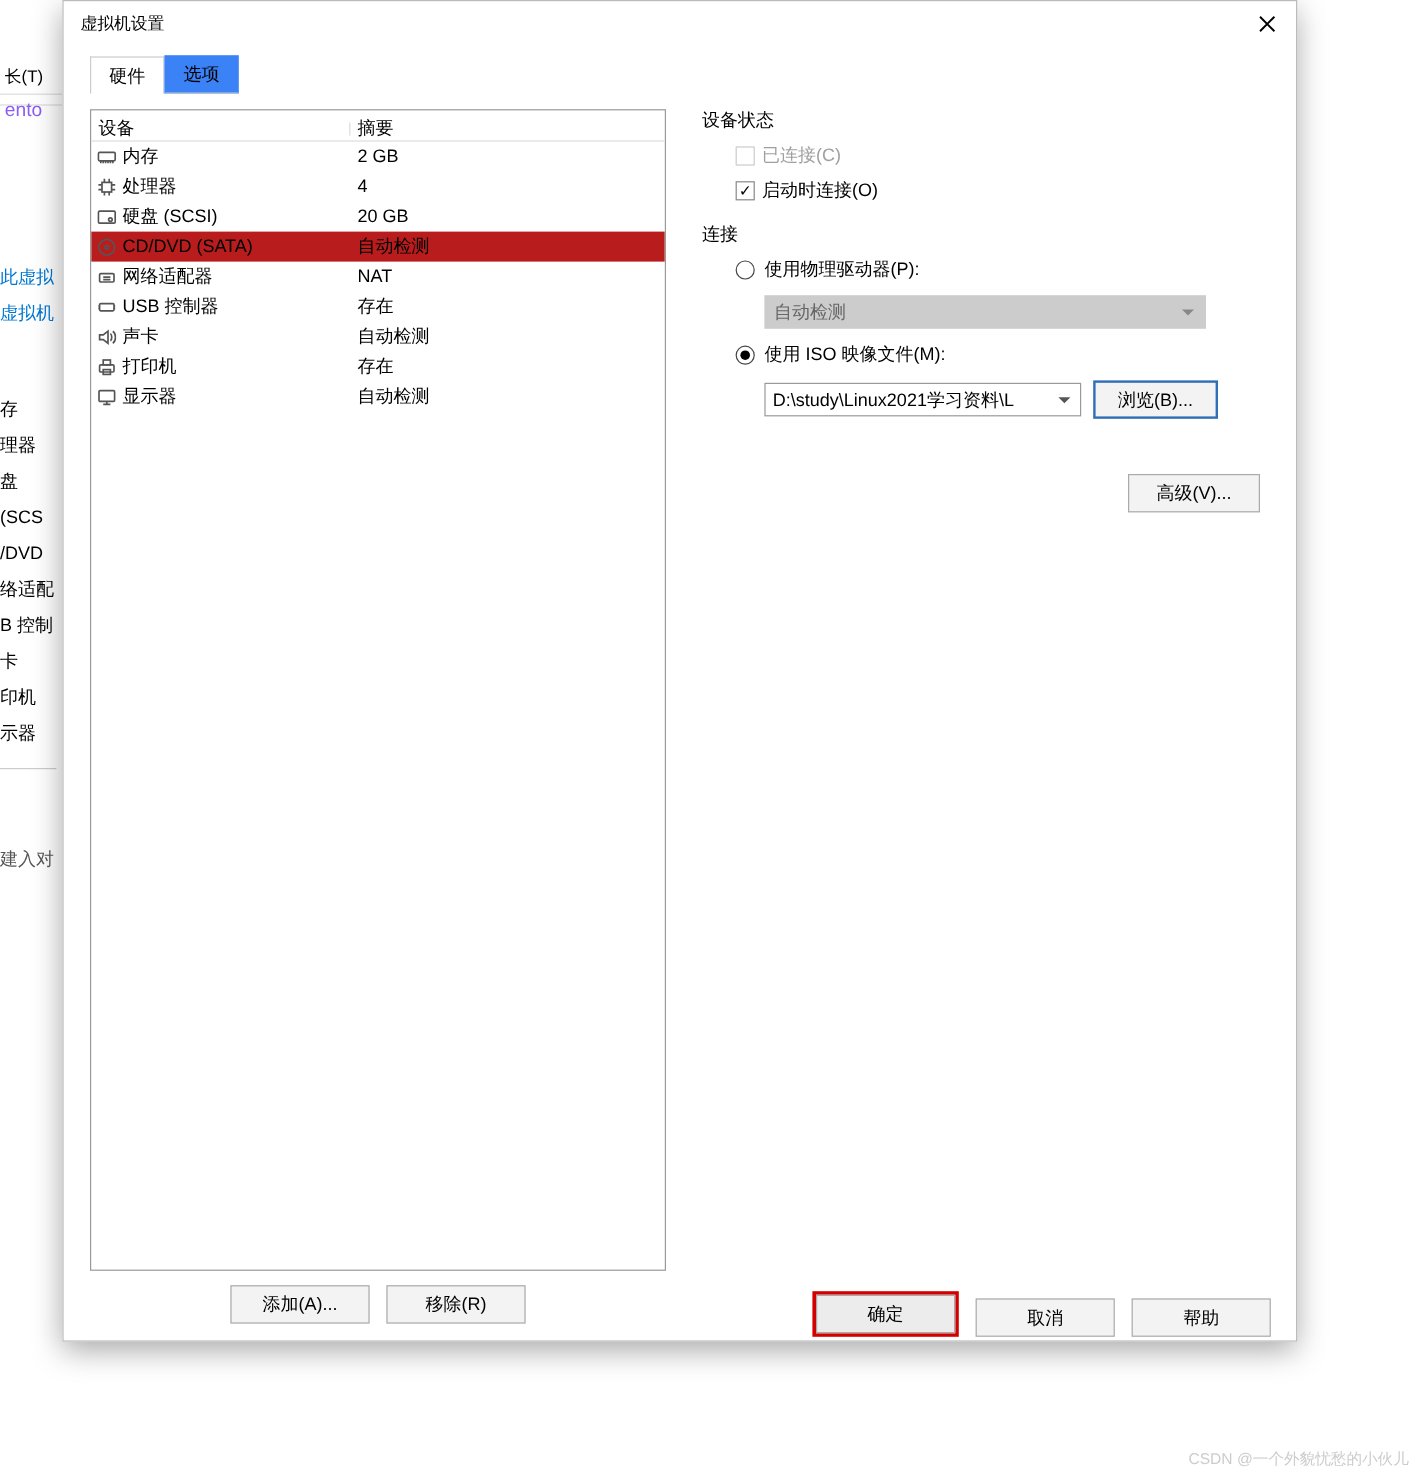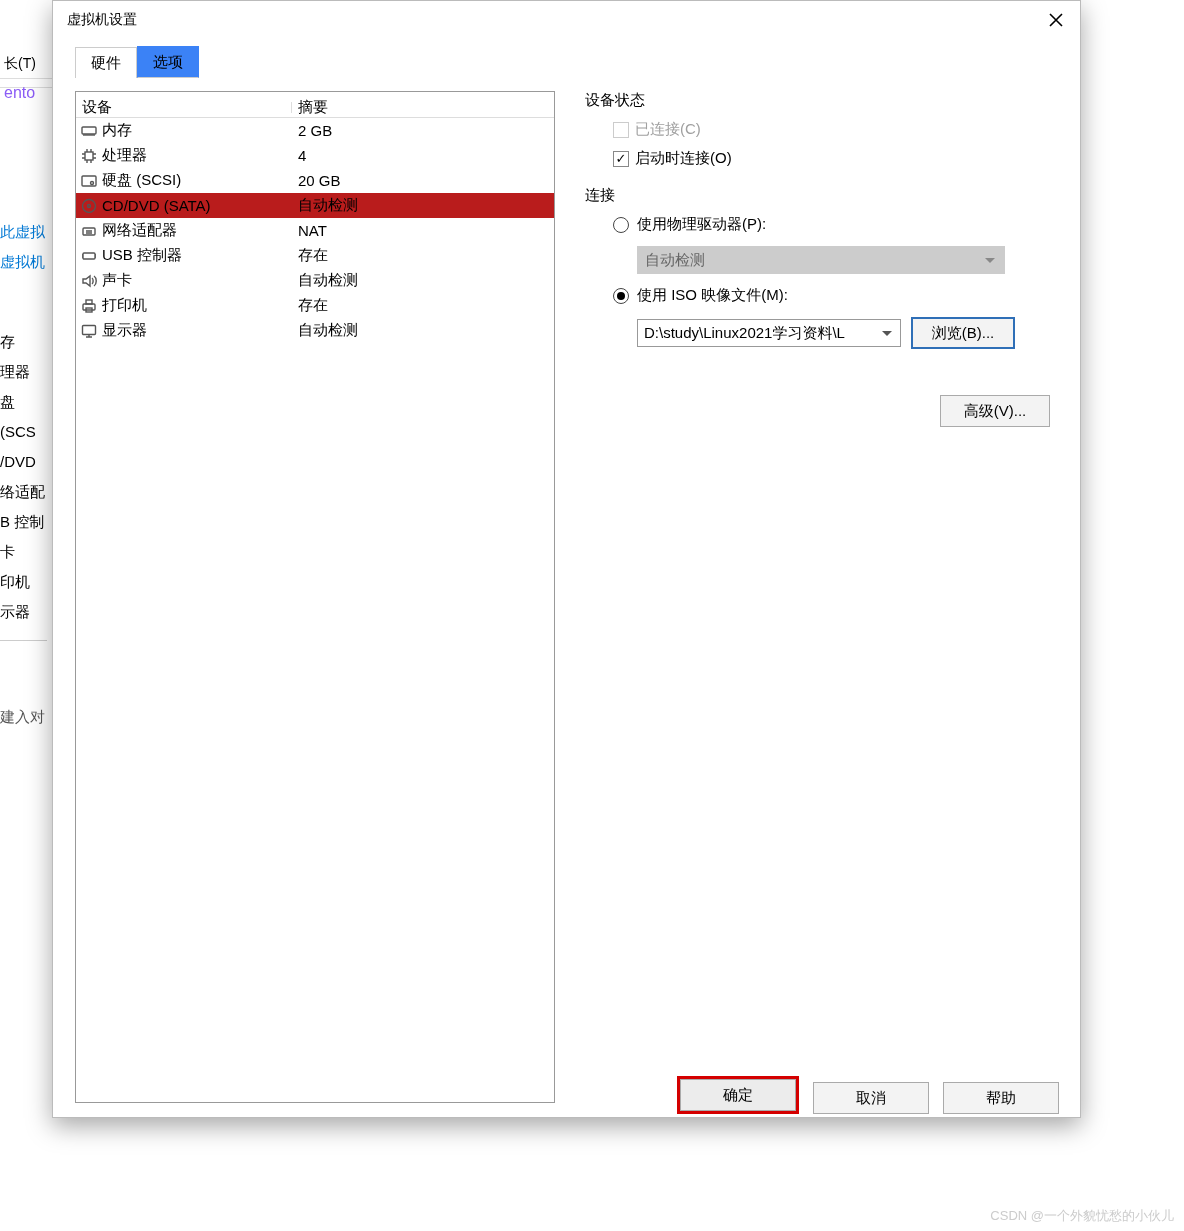--- a/index.html
+++ b/index.html
@@ -221,20 +221,24 @@
                       <rect x="1.5" y="2.5" width="13" height="9" rx="1"></rect>
                       <path d="M5 14h6M8 11.5v2.5"></path>
                     </svg>
                   </span>
                   <span>显示器</span>
                 </div>
                 <div class="c2">自动检测</div>
               </div>
             </div>
         </div>
+        <div class="btnrow">
+          <button class="btn">添加(A)...</button>
+          <button class="btn">移除(R)</button>
+        </div>
       </div>
       <div class="rightpane">
         <div class="fieldset">
           <div class="fs-title">设备状态</div>
           <div class="fs-body">
             <label class="check disabled">
               <span class="cbox disabled"></span>
               <span>已连接(C)</span>
             </label>
             <label class="check">

